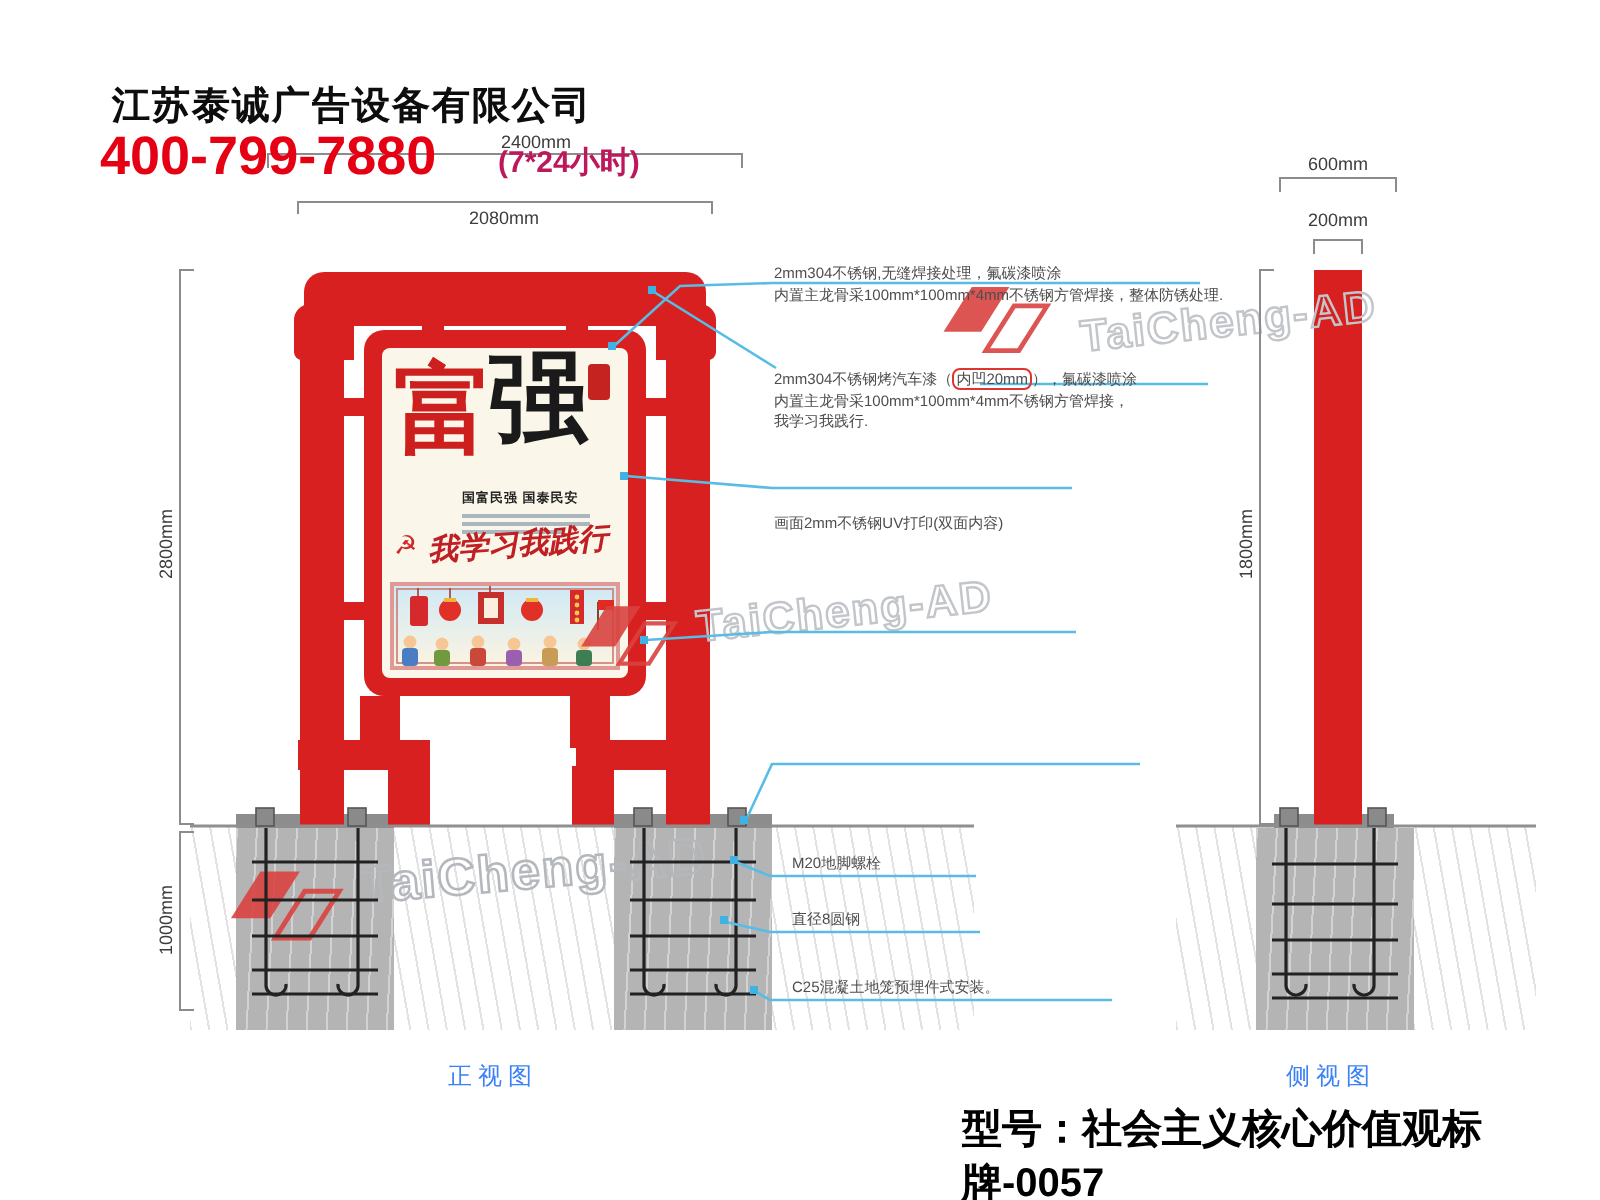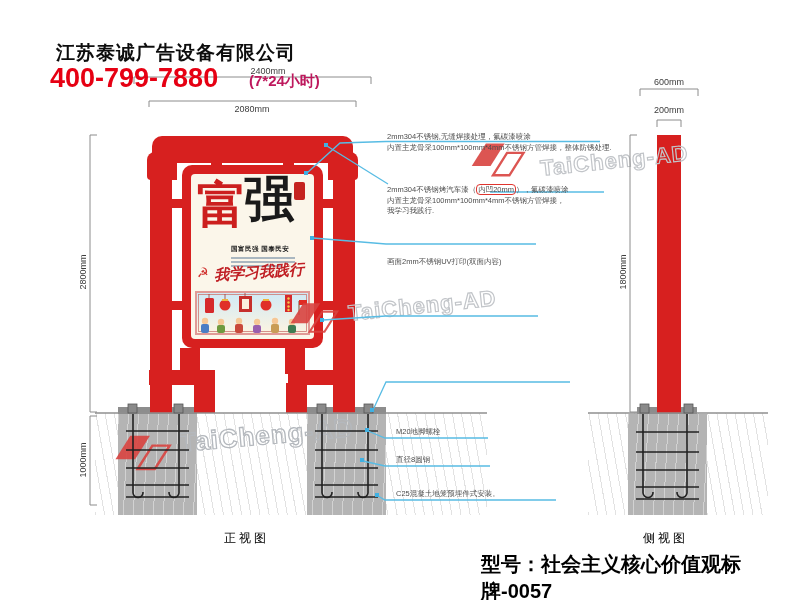--- a/index.html
+++ b/index.html
@@ -17,21 +17,21 @@
   .ann{font-size:7.5px;line-height:10.5px;color:#4d4d4d;white-space:nowrap;z-index:6;}
   .ann .hl{border:1px solid #e0342e;border-radius:4px;padding:0 1px;}
   
   .red{background:#d7201f;position:absolute;z-index:2;}
   .poster{position:absolute;background:#fbf6ea;border-radius:4px;z-index:3;overflow:hidden;}
   .block{position:absolute;background:#b4b4b4;z-index:1;
          background-image:repeating-linear-gradient(93deg,rgba(255,255,255,.4) 0 1px,transparent 1px 10px);}
   .plate{position:absolute;background:#8d8d8d;z-index:1;}
   .hatch{position:absolute;z-index:0;
          background-image:repeating-linear-gradient(80deg,#e2e2e2 0 1px,transparent 1px 9px);}
-  .viewlabel{font-size:12px;color:#000000;letter-spacing:3px;z-index:6;}
+  .viewlabel{font-size:12px;color:#3b82f6;letter-spacing:3px;z-index:6;}
   .model{left:481px;top:551px;font-size:20px;font-weight:700;color:#000;z-index:6;}
   
   .wm{position:absolute;z-index:4;pointer-events:none;}
   .wmtext{font-size:22px;font-weight:800;letter-spacing:1px;color:transparent;
           -webkit-text-stroke:1.2px #c2c5c9;transform:rotate(-6deg);white-space:nowrap;}
   .wmtext.big{font-size:26px;-webkit-text-stroke:1.3px #b4b8bd;transform:rotate(-5deg);}
   svg.overlay{position:absolute;left:0;top:0;z-index:5;pointer-events:none;}
   
   .poster-char{position:absolute;font-family:"DejaVu Serif","Liberation Serif",serif;font-weight:bold;line-height:1;}
   .poster-sub{position:absolute;font-size:6.5px;font-weight:700;color:#222;letter-spacing:.5px;}

